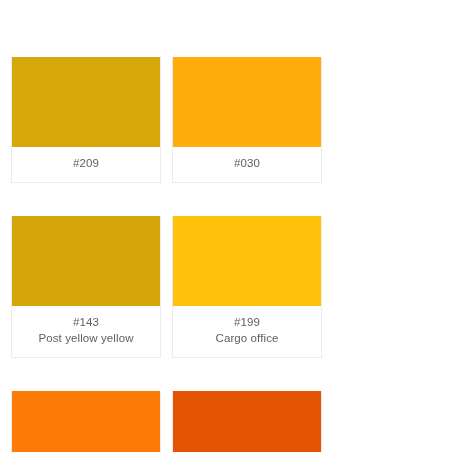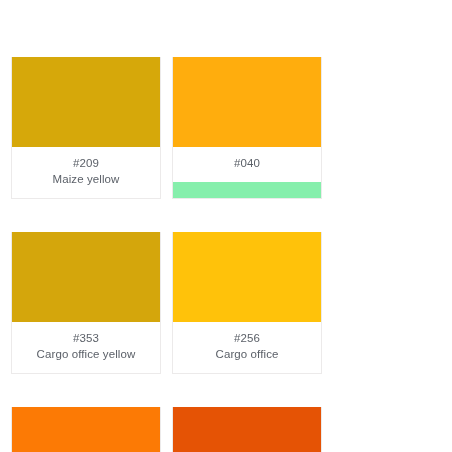--- a/index.html
+++ b/index.html
@@ -30,21 +30,21 @@
     display: flex;
     flex-wrap: wrap;
     align-content: flex-start;
   }
 
   .card {
     box-sizing: border-box;
     width: 150px;
     margin-left: 11px;
     margin-bottom: 33px;
-    background: #86efac;
+    background: #e5e5e5;
     border: 1px solid #eceaea;
     border-top: none;
     display: flex;
     flex-direction: column;
     align-items: stretch;
   }
 
   .card-swatch {
     width: 100%;
     height: 90px;
@@ -78,43 +78,42 @@
 </head>
 <body>
 
 <div id="swatch-gallery" style="background: rgb(255, 255, 255);">
   <div class="grid">
 
     <div class="card" style="border-color: rgb(236, 234, 234);">
       <div class="card-swatch" style="background-color: rgb(214, 168, 10);"></div>
       <div class="card-caption">
         <span class="card-code" style="color: rgb(91, 96, 104);">#209</span>
-        <span class="card-label" style="color: rgb(91, 96, 104);">Maize yellow</span>
       </div>
     </div>
 
     <div class="card" style="border-color: rgb(236, 234, 234);">
       <div class="card-swatch" style="background-color: rgb(255, 173, 13);"></div>
       <div class="card-caption">
-        <span class="card-code" style="color: rgb(91, 96, 104);">#040</span>
+        <span class="card-code" style="color: rgb(91, 96, 104);">#030</span>
       </div>
     </div>
 
     <div class="card" style="border-color: rgb(236, 234, 234);">
       <div class="card-swatch" style="background-color: rgb(212, 166, 12);"></div>
       <div class="card-caption">
-        <span class="card-code" style="color: rgb(91, 96, 104);">#353</span>
-        <span class="card-label" style="color: rgb(91, 96, 104);">Cargo office yellow</span>
+        <span class="card-code" style="color: rgb(91, 96, 104);">#143</span>
+        <span class="card-label" style="color: rgb(91, 96, 104);">Post yellow yellow</span>
       </div>
     </div>
 
     <div class="card" style="border-color: rgb(236, 234, 234);">
       <div class="card-swatch" style="background-color: rgb(255, 194, 10);"></div>
       <div class="card-caption">
-        <span class="card-code" style="color: rgb(91, 96, 104);">#256</span>
+        <span class="card-code" style="color: rgb(91, 96, 104);">#199</span>
         <span class="card-label" style="color: rgb(91, 96, 104);">Cargo office</span>
       </div>
     </div>
 
     <div class="card" style="border-color: rgb(236, 234, 234);">
       <div class="card-swatch" style="background-color: rgb(252, 122, 5);"></div>
 
     </div>
 
     <div class="card" style="border-color: rgb(236, 234, 234);">

